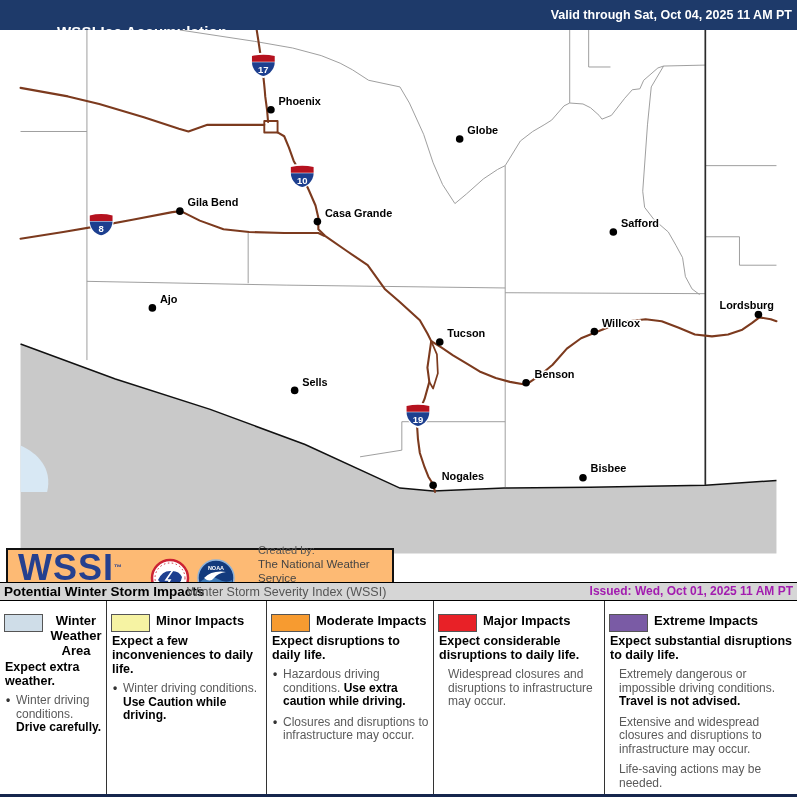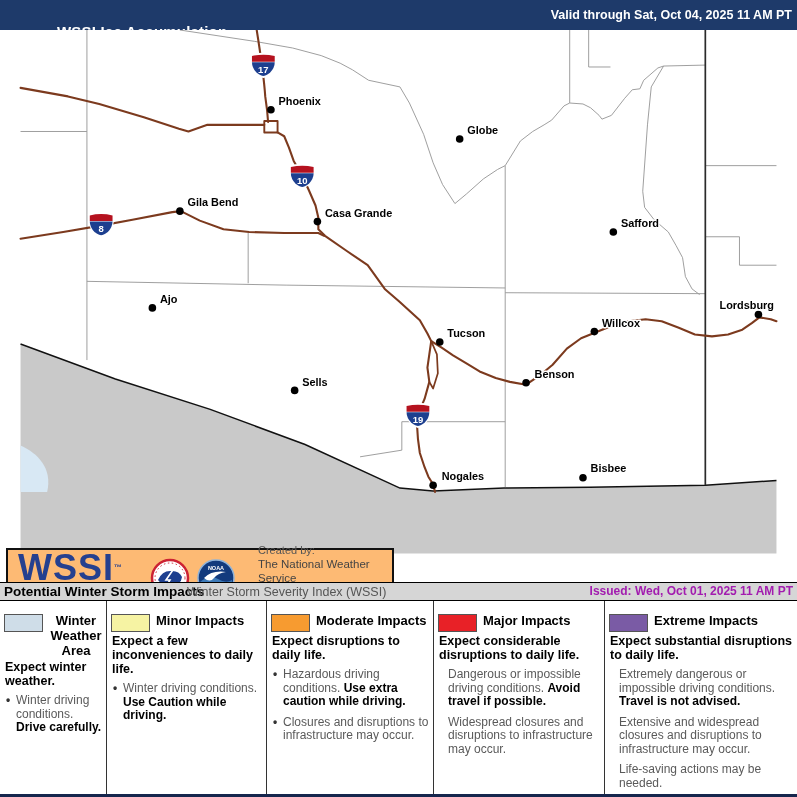--- a/index.html
+++ b/index.html
@@ -230,21 +230,21 @@
     <span class="info-center">Winter Storm Severity Index (WSSI)</span>
     <span class="info-right">Issued: Wed, Oct 01, 2025 11 AM PT</span>
   </div>
 
   <div class="legend" id="legend">
       <div class="col first" style="width: 106px;">
         <div class="hdr">
           <span class="sw" style="background: rgb(207, 221, 232);"></span>
           <span class="ttl">Winter Weather Area</span>
         </div>
-        <div class="intro">Expect winter weather.</div>
+        <div class="intro">Expect extra weather.</div>
         <div class="item">
           <span class="b">•</span>
           <span class="txt"><span class="seg-m">Winter driving conditions. </span><span class="seg-b">Drive carefully.</span></span>
         </div>
       </div>
       <div class="col" style="width: 160px;">
         <div class="hdr">
           <span class="sw" style="background: rgb(246, 243, 163);"></span>
           <span class="ttl">Minor Impacts</span>
         </div>
@@ -269,23 +269,20 @@
           <span class="txt"><span class="seg-m">Closures and disruptions to infrastructure may occur.</span></span>
         </div>
       </div>
       <div class="col" style="width: 171px;">
         <div class="hdr">
           <span class="sw" style="background: rgb(232, 33, 39);"></span>
           <span class="ttl">Major Impacts</span>
         </div>
         <div class="intro">Expect considerable disruptions to daily life.</div>
         <div class="item noB">
-          <span class="txt"><span class="seg-m">Dangerous or impossible driving conditions. </span><span class="seg-b">Avoid travel if possible.</span></span>
-        </div>
-        <div class="item noB">
           <span class="txt"><span class="seg-m">Widespread closures and disruptions to infrastructure may occur.</span></span>
         </div>
       </div>
       <div class="col" style="width: 193px;">
         <div class="hdr">
           <span class="sw" style="background: rgb(122, 91, 165);"></span>
           <span class="ttl">Extreme Impacts</span>
         </div>
         <div class="intro">Expect substantial disruptions to daily life.</div>
         <div class="item noB">

